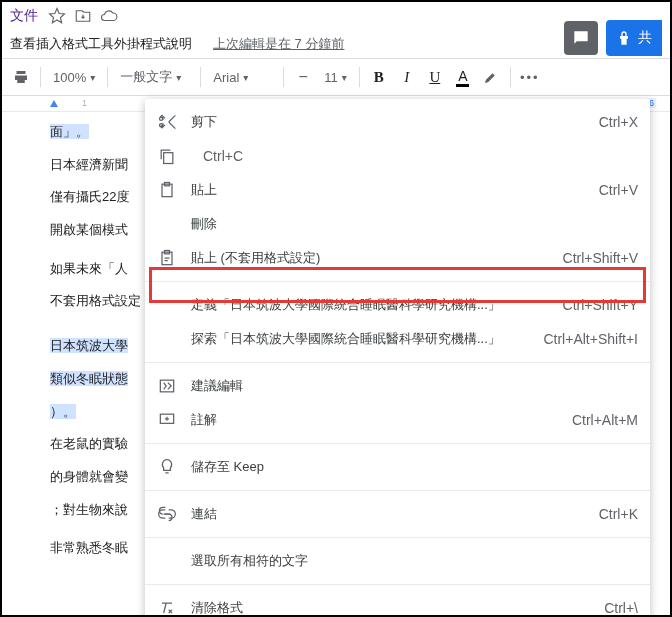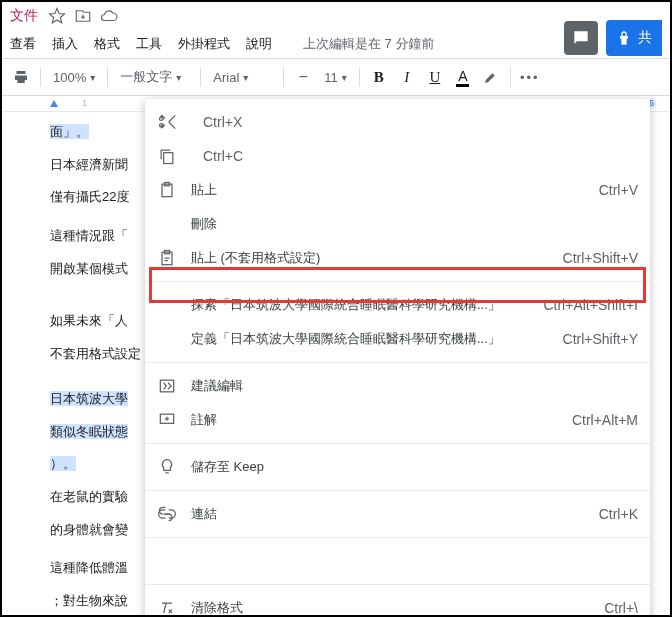--- a/index.html
+++ b/index.html
@@ -1,26 +1,26 @@
 <!DOCTYPE html>
 <html><head>
 <meta charset="utf-8">
 <style>
 * { margin: 0; padding: 0; box-sizing: border-box; }
 body { font-family: Arial, "Microsoft JhengHei", sans-serif; font-size: 13px; color: #202124; background: #fff; width: 672px; height: 617px; overflow: hidden; position: relative; border: 2px solid #000; }
 .topbar { display: flex; align-items: center; height: 28px; padding: 0 8px; }
-.topbar .title { font-size: 14px; color: #be185d; margin-right: 6px; }
+.topbar .title { font-size: 14px; color: #4c1d95; margin-right: 6px; }
 .topbar .ticon { width: 18px; height: 18px; margin: 0 4px; fill: #5f6368; cursor: pointer; }
 .topright { position: absolute; right: 8px; top: 18px; display: flex; align-items: center; gap: 8px; }
 .comment-btn { width: 34px; height: 34px; background: #5f6368; border-radius: 4px; display: flex; align-items: center; justify-content: center; }
 .share-btn { background: #1a73e8; color: #fff; height: 36px; padding: 0 10px; border-radius: 4px 0 0 4px; display: flex; align-items: center; gap: 6px; font-size: 14px; }
 .share-btn svg { fill: #fff; }
-.menubar { display: flex; align-items: center; height: 28px; padding: 0 8px; gap: 16px; color: #202124; }
+.menubar { display: flex; align-items: center; height: 28px; padding: 0 8px; gap: 0; color: #202124; }
 .menubar span { cursor: pointer; }
-.lastedit { color: #5f6368; margin-left: 15px; text-align: center; }
+.lastedit { color: #5f6368; text-decoration: underline; margin-left: 21px; text-align: center; }
 .toolbar { display: flex; align-items: center; height: 38px; border-top: 1px solid #dadce0; border-bottom: 1px solid #dadce0; padding: 16px 6px; gap: 2px; }
 .tbtn { width: 26px; height: 26px; display: flex; align-items: center; justify-content: center; cursor: pointer; border-radius: 2px; }
 .tbtn svg { width: 18px; height: 18px; fill: #5f6368; }
 .tsep { width: 1px; height: 20px; background: #dadce0; margin: 0 4px; }
 .tsel { display: flex; align-items: center; height: 26px; padding: 0 6px; cursor: pointer; gap: 4px; color: #5f6368; }
 .tsel .caret { font-size: 10px; color: #5f6368; }
 .bold { font-weight: bold; font-family: serif; font-size: 15px; }
 .italic { font-style: italic; font-family: serif; font-size: 15px; }
 .underline-u { text-decoration: underline; font-family: serif; font-size: 15px; }
 .color-a { border-bottom: 3px solid #000; padding: 0 2px; font-size: 14px; }
@@ -126,42 +126,41 @@
 <div class="ruler">
   <div class="indent"></div>
   <span class="mark" style="left:80px">1</span>
   <span class="rmark">6</span>
 </div>
 
 <div class="doc">
   <p><span class="sel">面」。</span></p>
   <p>日本經濟新聞</p>
   <p>僅有攝氏22度</p>
-  <p style="margin-top:14px">這種情況跟「</p>
   <p>開啟某個模式</p>
-  <p style="margin-top:28px">如果未來「人</p>
+  <p style="margin-top:14px">如果未來「人</p>
   <p>不套用格式設定</p>
   <p style="margin-top:20px"><span class="sel">日本筑波大學</span></p>
   <p><span class="sel">類似冬眠狀態</span></p>
   <p><span class="sel">）。</span></p>
   <p style="margin-top:0">在老鼠的實驗</p>
   <p>的身體就會變</p>
-  <p style="margin-top:14px">這種降低體溫</p>
   <p>；對生物來說</p>
   <p style="margin-top:14px">非常熟悉冬眠</p>
 
 </div>
 
 <div class="ctxmenu">
   <div class="ctxitem">
     <span class="icn">
         <svg viewBox="0 0 24 24">
           <path d="M9.6 7.6L6 4 4.5 5.5 8 9m1.6 6.4L6 19l-1.5-1.5L8 14M14 12l8-8m-8 8l8 8M7 8a2 2 0 11-4 0 2 2 0 014 0zm0 8a2 2 0 11-4 0 2 2 0 014 0z" fill="none" stroke="#5f6368" stroke-width="1.5"></path>
         </svg>
       </span>
+    <span class="lbl">剪下</span>
     <span class="sc">Ctrl+X</span>
   </div>
   <div class="ctxitem">
     <span class="icn">
         <svg viewBox="0 0 24 24">
           <rect x="8" y="8" width="11" height="13" fill="none" stroke="#5f6368" stroke-width="1.5"></rect>
           <path d="M5 16V5h11" fill="none" stroke="#5f6368" stroke-width="1.5"></path>
         </svg>
       </span>
     <span class="sc">Ctrl+C</span>
@@ -187,28 +186,28 @@
           <rect x="9" y="3" width="6" height="4" fill="none" stroke="#5f6368" stroke-width="1.5"></rect>
           <path d="M9 12h6M9 15h4" stroke="#5f6368" stroke-width="1.5"></path>
         </svg>
       </span>
     <span class="lbl">貼上 (不套用格式設定)</span>
     <span class="sc">Ctrl+Shift+V</span>
   </div>
   <div class="ctxsep"></div>
   <div class="ctxitem">
     <span class="icn"></span>
+    <span class="lbl">定義「日本筑波大學國際統合睡眠醫科學研究機構...」</span>
+    <span class="sc">Ctrl+Shift+Y</span>
+  </div>
+  <div class="ctxitem">
+    <span class="icn"></span>
     <span class="lbl">探索「日本筑波大學國際統合睡眠醫科學研究機構...」</span>
     <span class="sc">Ctrl+Alt+Shift+I</span>
   </div>
-  <div class="ctxitem">
-    <span class="icn"></span>
-    <span class="lbl">定義「日本筑波大學國際統合睡眠醫科學研究機構...」</span>
-    <span class="sc">Ctrl+Shift+Y</span>
-  </div>
   <div class="ctxsep"></div>
   <div class="ctxitem">
     <span class="icn">
         <svg viewBox="0 0 24 24">
           <rect x="4" y="5" width="16" height="14" fill="none" stroke="#5f6368" stroke-width="1.5"></rect>
           <path d="M13 8l4 4-4 4M8 8l3 4-3 4" fill="none" stroke="#5f6368" stroke-width="1.5"></path>
         </svg>
       </span>
     <span class="lbl">建議編輯</span>
   </div>
@@ -238,20 +237,21 @@
           <path d="M9 12h6M7 12a4 4 0 010-8h3m4 16a4 4 0 000-8h-3" fill="none" stroke="#5f6368" stroke-width="1.5" transform="rotate(0 12 12)"></path>
           <path d="M10 7H7a5 5 0 000 10h3m4-10h3a5 5 0 010 10h-3M8 12h8" fill="none" stroke="#5f6368" stroke-width="1.5"></path>
         </svg>
       </span>
     <span class="lbl">連結</span>
     <span class="sc">Ctrl+K</span>
   </div>
   <div class="ctxsep"></div>
   <div class="ctxitem">
     <span class="icn"></span>
+    <span class="lbl">選取所有相符的文字</span>
   </div>
   <div class="ctxsep"></div>
   <div class="ctxitem">
     <span class="icn">
         <svg viewBox="0 0 24 24">
           <path d="M6 6h12M11 6l-3 12M14 14l4 4m0-4l-4 4" fill="none" stroke="#5f6368" stroke-width="1.5"></path>
         </svg>
       </span>
     <span class="lbl">清除格式</span>
     <span class="sc">Ctrl+\</span>

